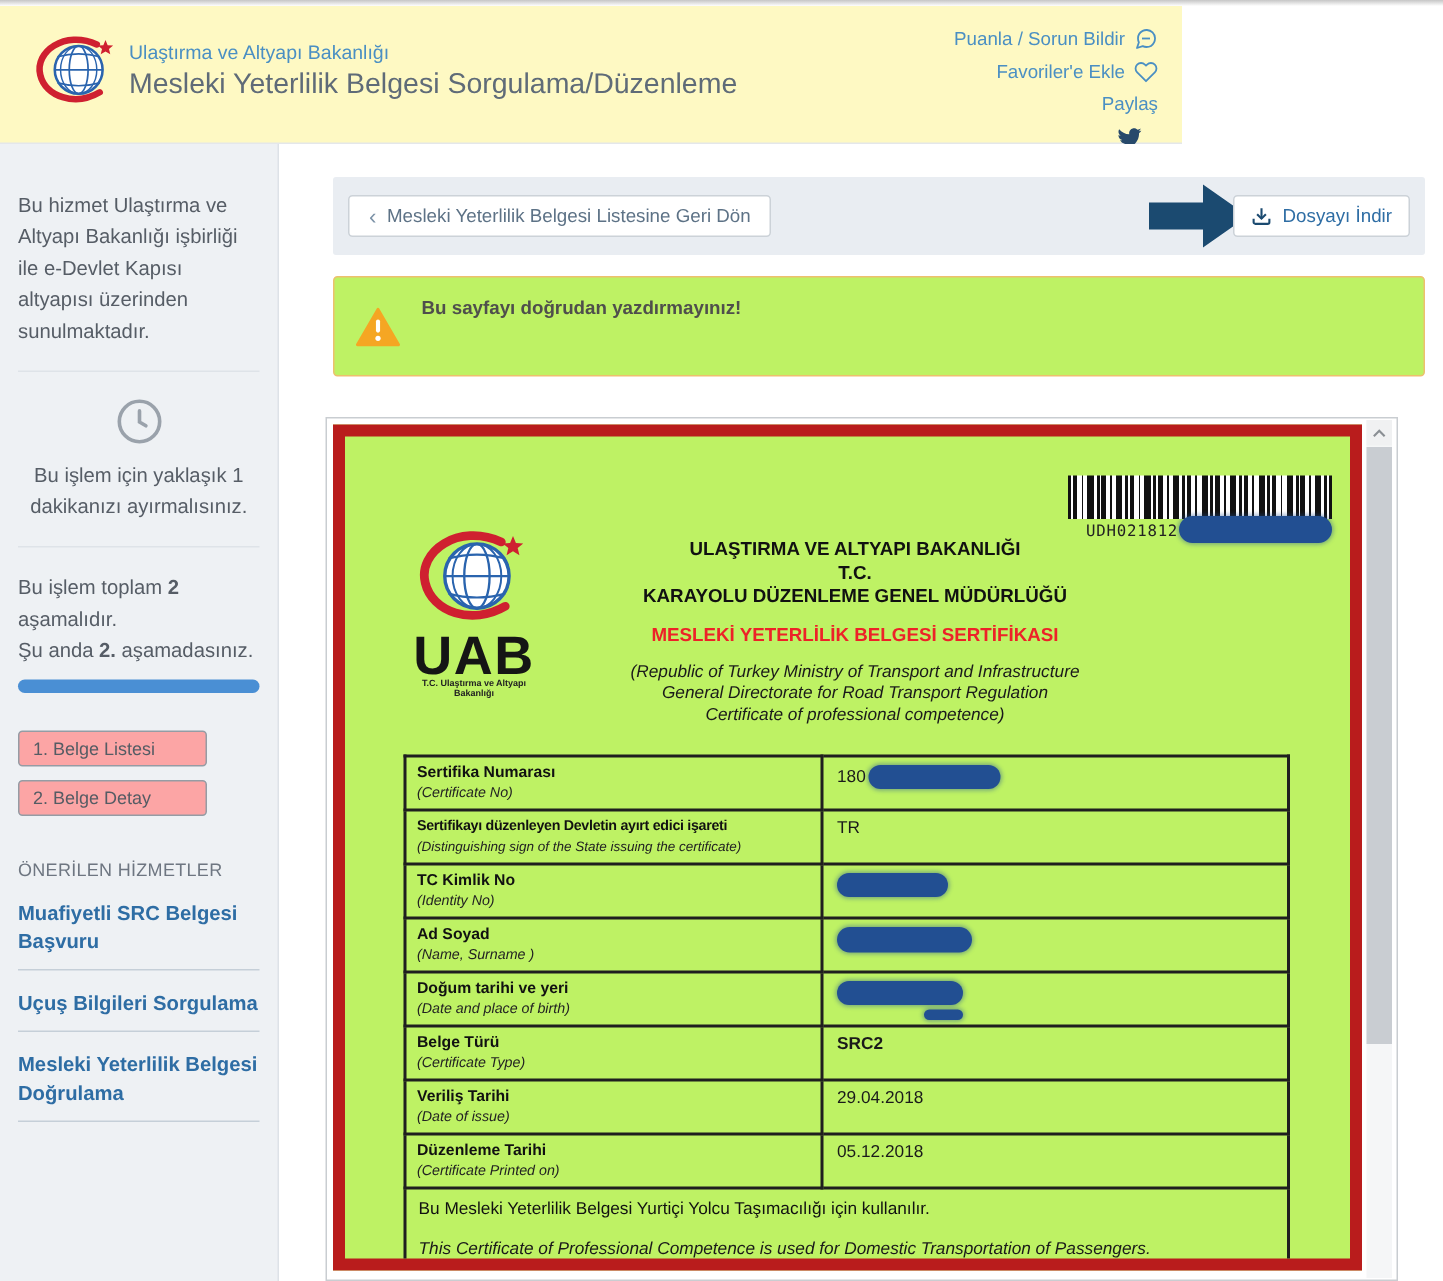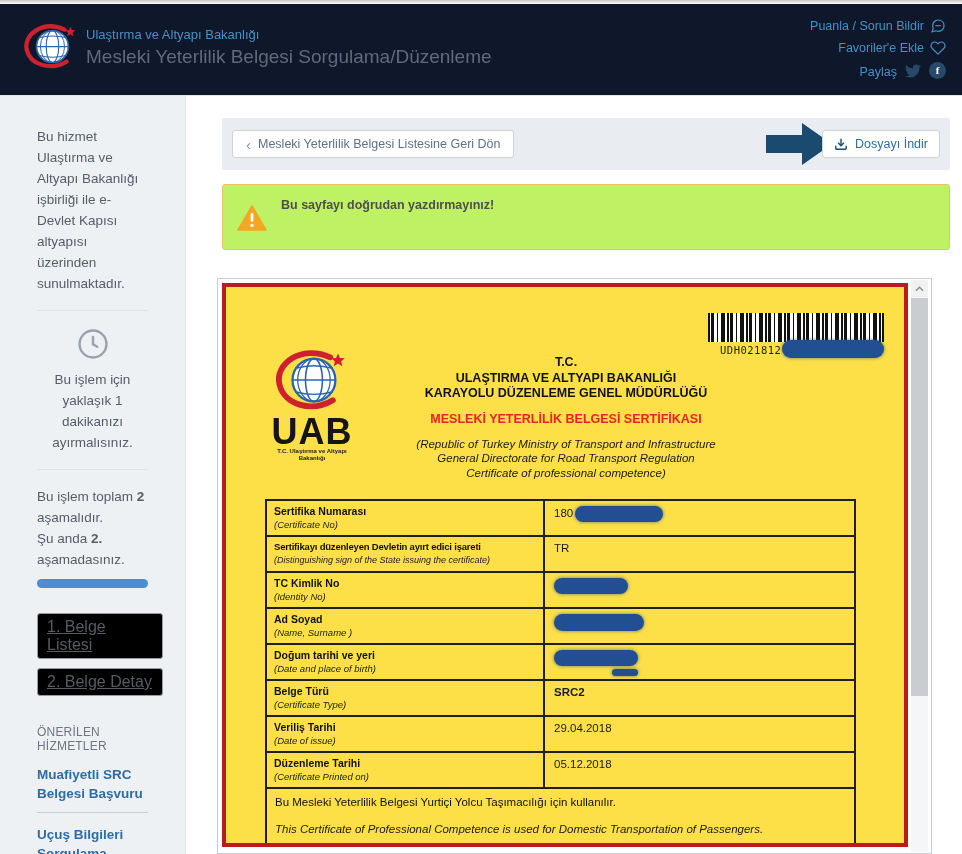--- a/index.html
+++ b/index.html
@@ -2,45 +2,45 @@
 <html><head>
 <meta charset="utf-8">
 <style>
   html,body{margin:0;padding:0;background:#fff;}
   .page{position:relative;width:962px;height:854px;background:#fff;overflow:hidden;
         font-family:"Liberation Sans",sans-serif;}
   .top-shade{position:absolute;top:0;left:0;right:0;height:4px;
         background:linear-gradient(#c6c6c6,#ffffff);}
 
   
-  .site-header{position:absolute;top:4px;left:0;width:962px;height:92px;background:#0f172a;
+  .site-header{position:absolute;top:4px;left:0;width:788px;height:92px;background:#fef9c3;
         border-bottom:1px solid #e4e7ea;box-sizing:border-box;}
   .logo{position:absolute;left:22px;top:18px;width:58px;height:52px;}
   .h-titles{position:absolute;left:86px;top:23px;}
   .h-ministry{font-size:13px;color:#4a8fc3;margin:0 0 4px;}
   .h-service{font-size:19px;color:#5f6b78;margin:0;}
   .h-links{position:absolute;right:16px;top:14px;display:flex;flex-direction:column;
         align-items:flex-end;gap:6px;}
   .h-link{display:flex;align-items:center;gap:6px;font-size:12.5px;color:#4a8fc3;cursor:pointer;}
   .icon16{width:16px;height:16px;display:block;}
-  .share-group{display:flex;align-items:flex-end;gap:8px;}
+  .share-group{display:flex;align-items:center;gap:8px;flex-direction:column;}
   .fb-circle{width:17px;height:17px;border-radius:50%;background:#27496b;color:#fff;
         font-size:11px;font-weight:bold;text-align:center;line-height:17px;
         font-family:"Liberation Serif",serif;}
 
   
   .sidebar{position:absolute;left:0;top:96px;width:186px;height:758px;background:#eef1f4;
-        border-right:1px solid #dde2e7;box-sizing:border-box;padding:30px 37px 0;}
+        border-right:1px solid #dde2e7;box-sizing:border-box;padding:30px 12px 0;}
   .sb-info,.sb-duration,.sb-steps{font-size:13.5px;color:#565d66;line-height:21px;margin:0;}
   .sb-divider{border:none;border-top:1px solid #dee3e8;margin:16px 0;}
   .sb-clock{display:flex;justify-content:center;margin:2px 0 8px;}
   .sb-duration{text-align:center;}
   .sb-progress{height:9px;border-radius:5px;background:#4a8fd4;margin-top:9px;}
-  .sb-stepbox{background:#000000;border:1px solid #959ca4;border-radius:3px;font-size:16px;
-        color:#555c64;padding:4px 9px;width:106px;margin-top:9px;text-decoration:underline;}
+  .sb-stepbox{background:#fca5a5;border:1px solid #959ca4;border-radius:3px;font-size:12px;
+        color:#555c64;padding:4px 9px;width:106px;margin-top:9px;}
   .sb-stepbox.first{margin-top:25px;}
   .sb-suggested{font-size:12px;color:#6e7681;margin-top:29px;letter-spacing:.2px;}
   .sb-link{font-size:13.5px;font-weight:bold;color:#2e6da4;line-height:19px;
         padding-bottom:9px;border-bottom:1px solid #c5cfd8;margin-top:12px;cursor:pointer;}
 
   
   .main{position:absolute;left:208px;top:96px;width:754px;height:758px;background:#fff;}
   .toolbar{position:absolute;left:14px;top:22px;width:728px;height:52px;background:#e9edf2;
         border-radius:2px;}
   .btn{display:inline-flex;align-items:center;gap:7px;background:#fff;
@@ -55,22 +55,22 @@
         background:#bef264;border:1px solid #edc06e;border-radius:3px;
         padding:13px 16px 13px 14px;display:flex;gap:14px;}
   .warn-icon{flex:0 0 30px;padding-top:6px;}
   .warn-title{font-size:12.5px;font-weight:bold;color:#4f4f4c;margin:0 0 3px;}
   .warn-body{font-size:12.5px;color:#7c766a;line-height:20px;margin:0;}
   .warn-body b{color:#5c564a;}
 
   
   .viewer{position:absolute;left:9px;top:182px;width:715px;height:576px;
         border:1px solid #c9cdd1;background:#fff;box-sizing:border-box;}
-  .cert-page{position:absolute;left:4px;top:4px;width:686px;height:564px;background:#fde047;
-        border:4px solid #b91c1c;box-sizing:border-box;overflow:hidden;}
+  .cert-page{position:absolute;left:4px;top:4px;width:686px;height:564px;background:#bef264;
+        border:8px solid #b91c1c;box-sizing:border-box;overflow:hidden;}
   .v-scrollbar{position:absolute;right:3px;top:1px;width:17px;height:572px;background:#f5f6f7;}
   .v-up{height:17px;background:#f0f1f2;display:flex;align-items:center;justify-content:center;cursor:pointer;}
   .v-thumb{position:absolute;left:0;top:18px;width:17px;height:398px;background:#c9cdd2;cursor:pointer;}
 
   .barcode{position:absolute;left:482px;top:26px;width:176px;height:29px;
         background:repeating-linear-gradient(90deg,#111 0 2px,#fff 2px 3px,#111 3px 6px,
         #fff 6px 9px,#111 9px 10px,#fff 10px 13px,#111 13px 17px,#fff 17px 19px);}
   .barcode-code{position:absolute;left:494px;top:57px;font-family:"DejaVu Sans Mono",monospace;
         font-size:10.5px;color:#222;letter-spacing:.5px;}
   .blob{background:#224f92;border-radius:9px;box-shadow:0 0 3px 1px rgba(34,79,146,.45);}
@@ -222,22 +222,22 @@
           <svg viewBox="0 0 120 100">
               <use href="#globe"></use>
             </svg>
           <div class="uab">UAB</div>
           <div class="uab-cap">
             <span>T.C. Ulaştırma ve Altyapı</span><br><span>Bakanlığı</span>
           </div>
         </div>
 
         <div class="cert-head">
+          <div class="ch1">ULAŞTIRMA VE ALTYAPI BAKANLIĞI</div>
           <div class="ch1">T.C.</div>
-          <div class="ch1">ULAŞTIRMA VE ALTYAPI BAKANLIĞI</div>
           <div class="ch1">KARAYOLU DÜZENLEME GENEL MÜDÜRLÜĞÜ</div>
           <div class="ch-red">MESLEKİ YETERLİLİK BELGESİ SERTİFİKASI</div>
           <div class="ch-en">
             <span>(Republic of Turkey Ministry of Transport and Infrastructure</span><br>
             <span>General Directorate for Road Transport Regulation</span><br>
             <span>Certificate of professional competence)</span>
           </div>
         </div>
 
         <table class="cert-table">

